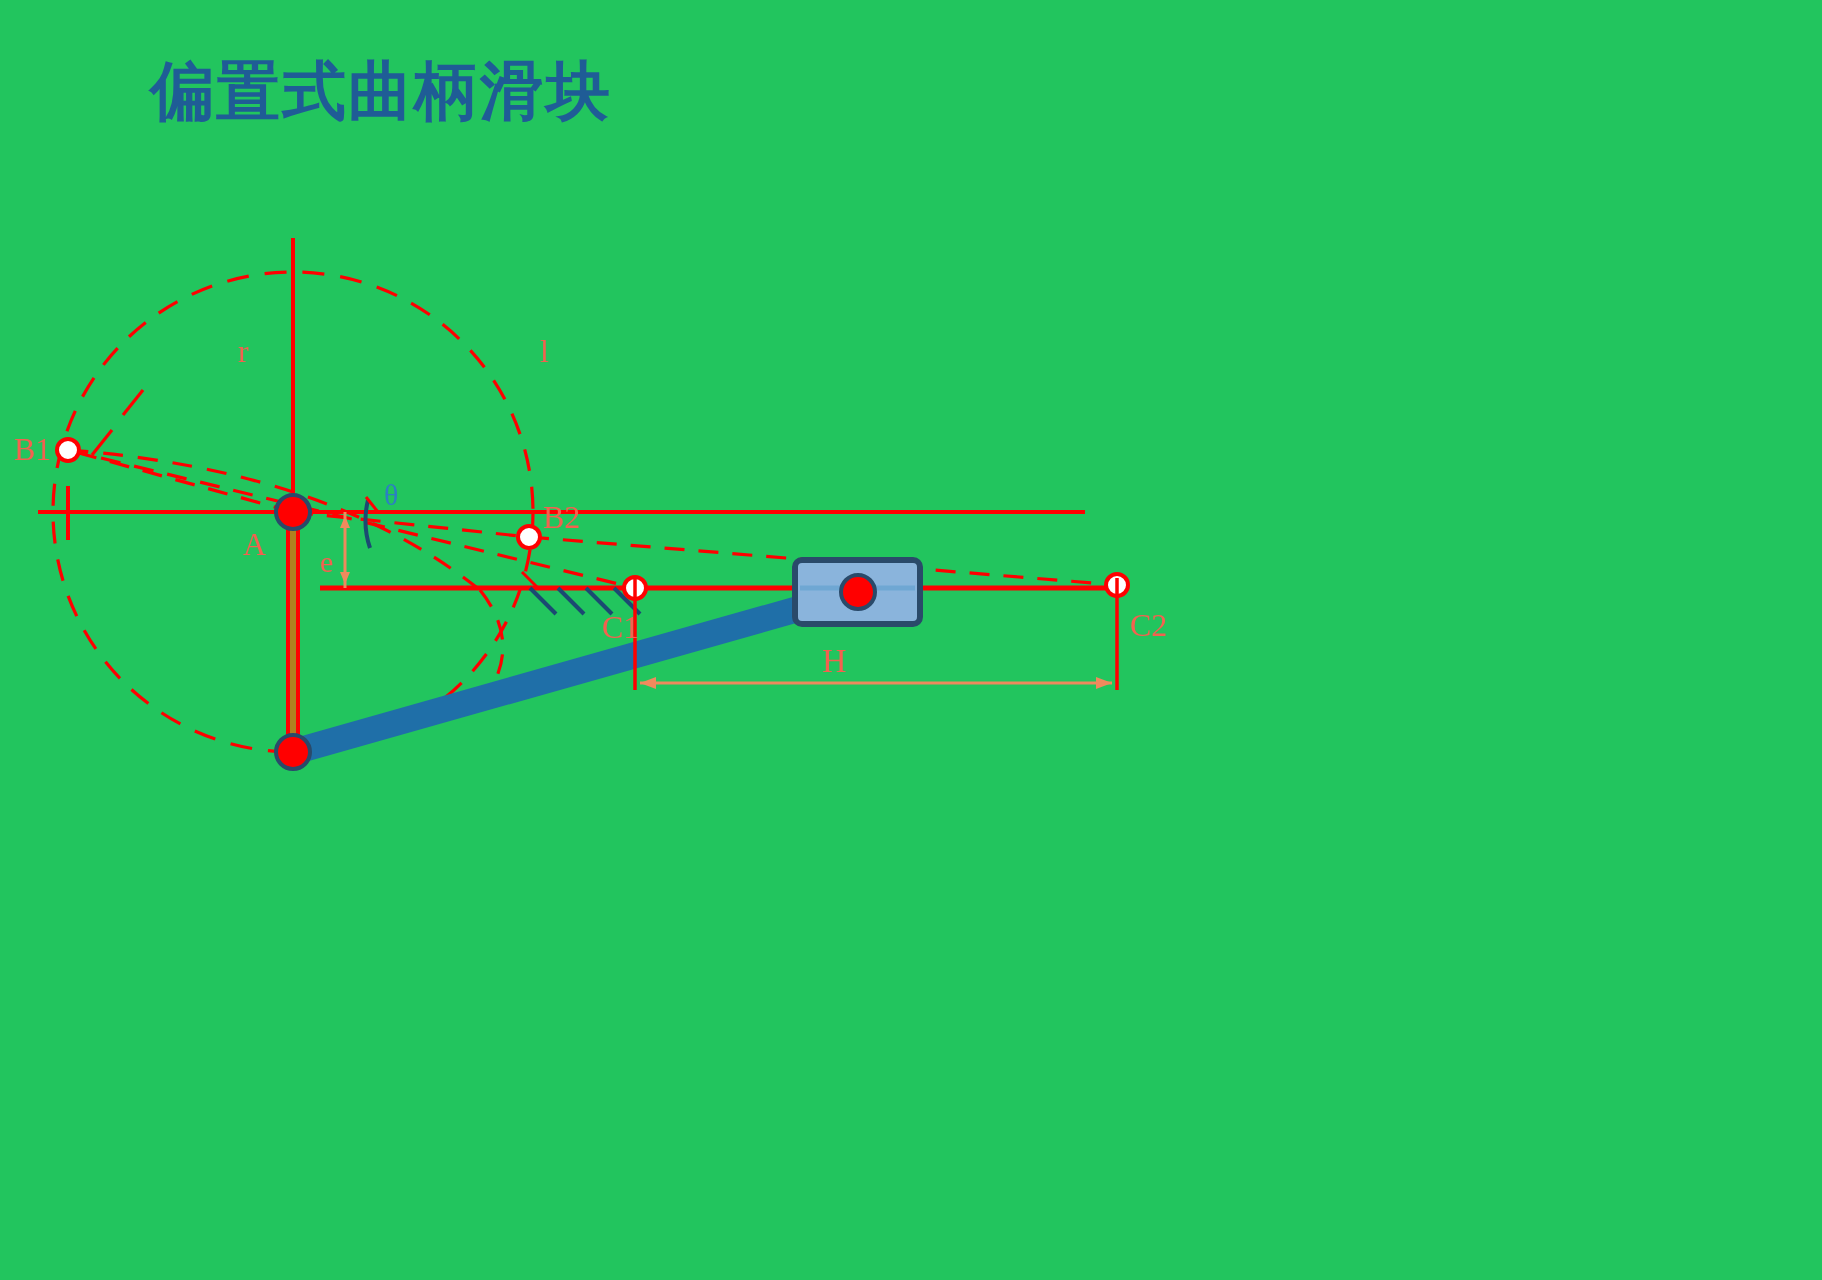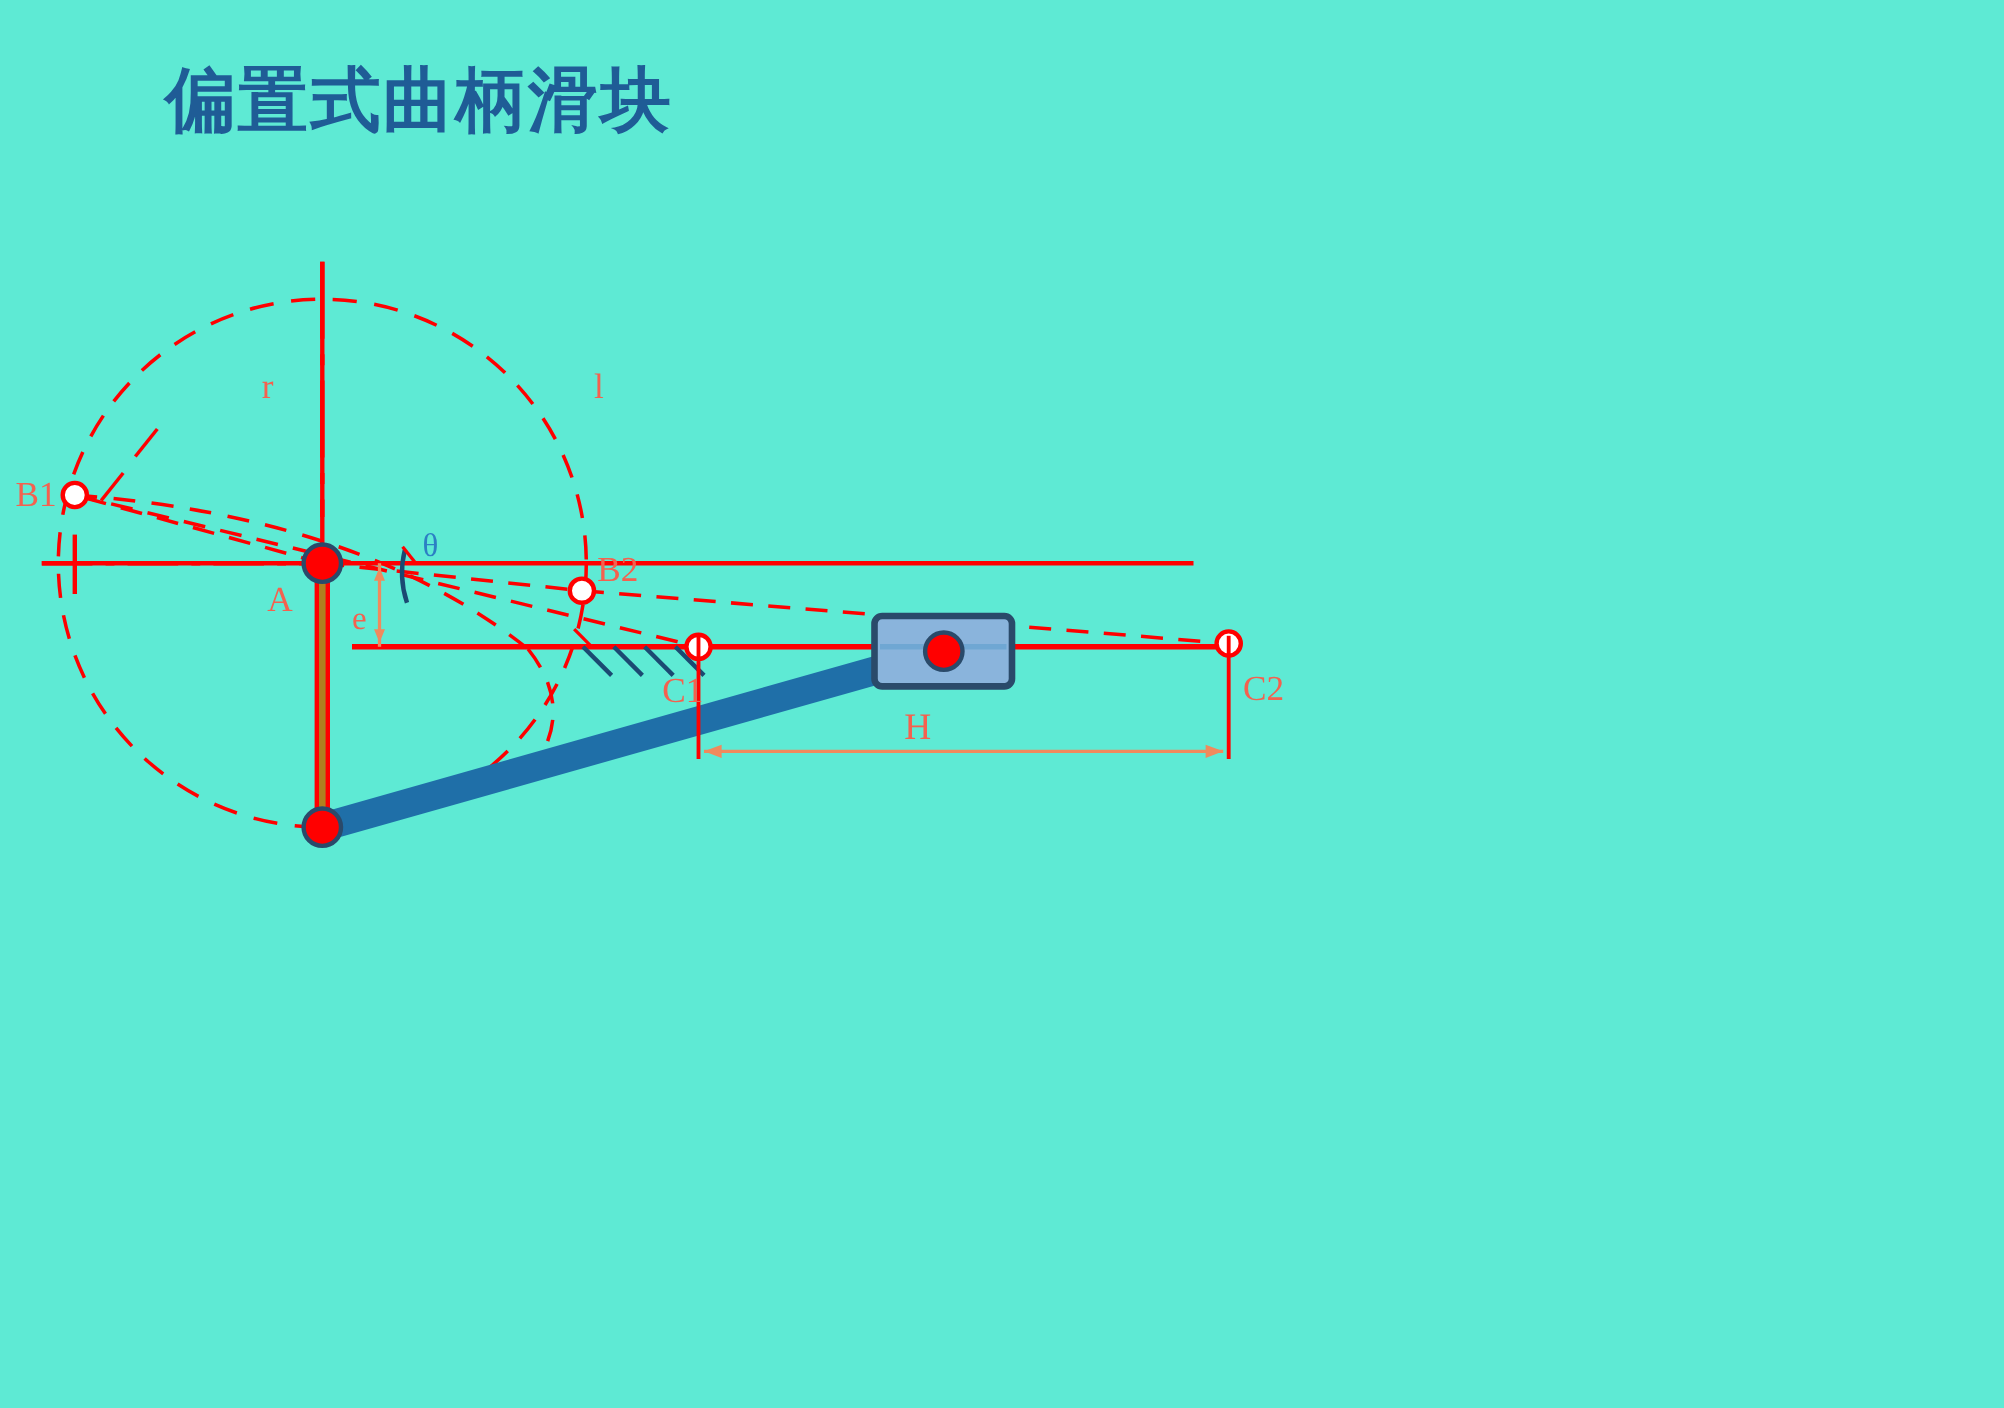--- a/index.html
+++ b/index.html
@@ -11,21 +11,21 @@
     width: 1822px;
     height: 1280px;
     font-family: "Liberation Serif", serif;
     overflow: hidden;
     position: relative;
   }
   #stage {
     position: relative;
     width: 1822px;
     height: 1280px;
-    background: #5eead4;
+    background: #22c55e;
   }
   #diagram-svg {
     position: absolute;
     left: 0;
     top: 0;
     width: 1822px;
     height: 1280px;
     display: block;
   }
   .title-text {

